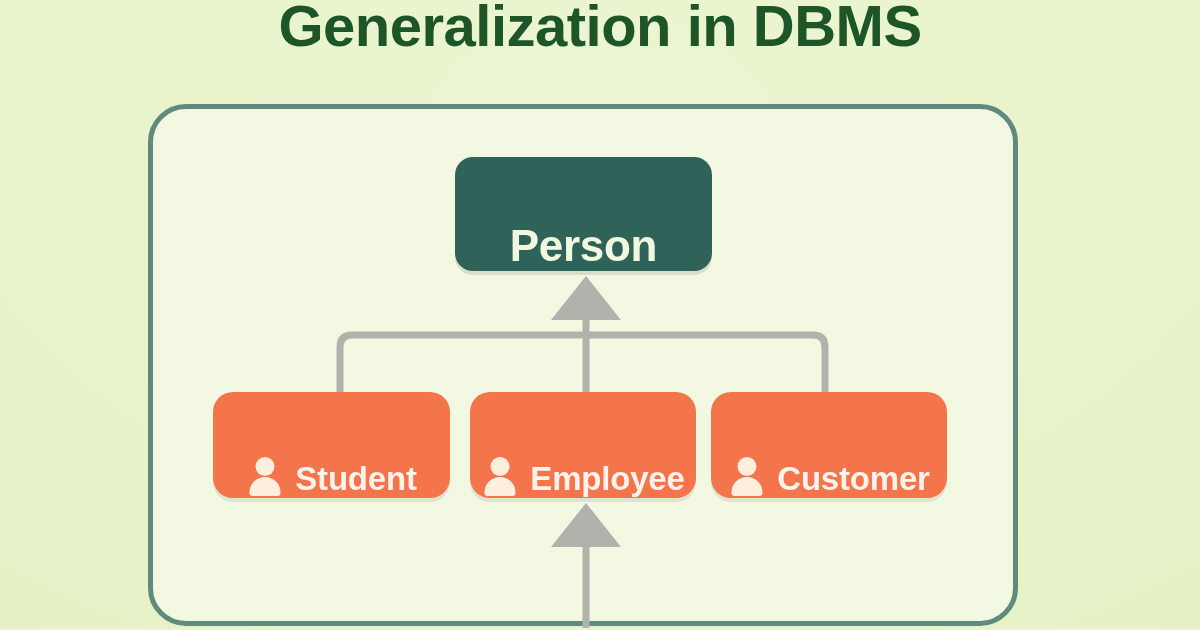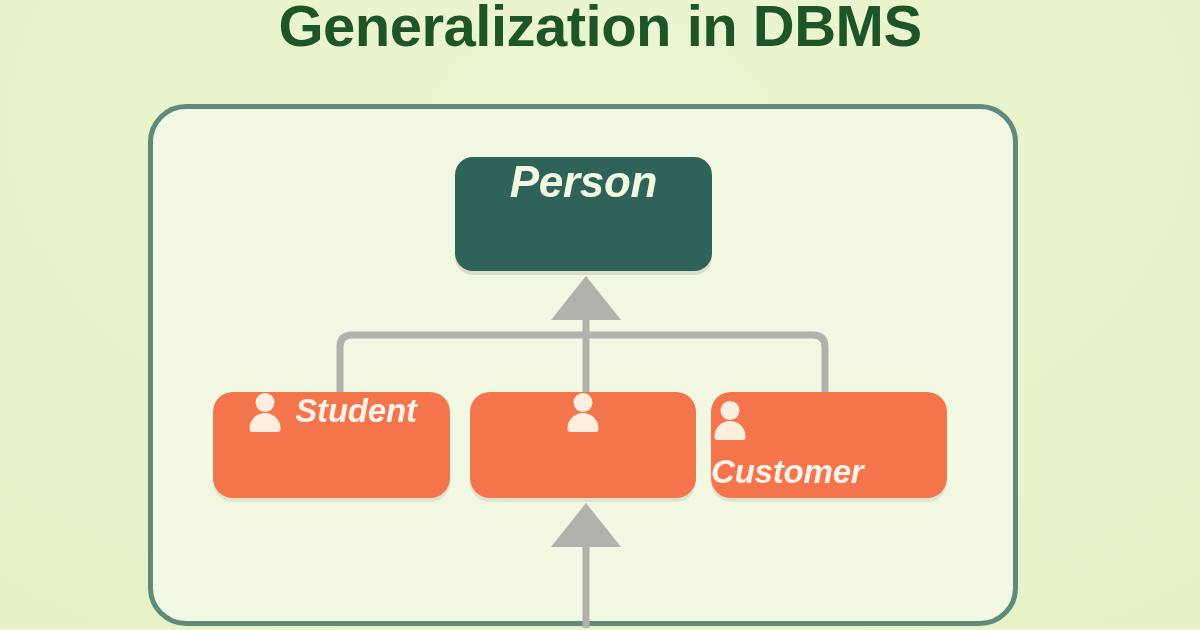--- a/index.html
+++ b/index.html
@@ -67,25 +67,24 @@
   
   #diagram {
     position: absolute;
     inset: 0;
   }
 
   .node {
     position: absolute;
     box-sizing: border-box;
     display: flex;
-    align-items: flex-start;
+    align-items: flex-end;
     justify-content: center;
     border-radius: 16px;
     z-index: 4;
-    font-style: italic;
   }
 
   
   #node-person {
     left: 455px;
     top: 157px;
     width: 257px;
     height: 114px;
     background: #2f6259;
     border-radius: 18px;
@@ -111,21 +110,21 @@
   .node-child .node-label {
     font-size: 33px;
     font-weight: 600;
     color: #fdf3ea;
     letter-spacing: -0.2px;
     white-space: nowrap;
   }
 
   #node-student  { left: 213px; width: 237px; }
   #node-employee { left: 470px; width: 226px; }
-  #node-customer { left: 711px; width: 236px; flex-direction: column; }
+  #node-customer { left: 711px; width: 236px; }
 
   
   .person-icon {
     width: 38px;
     height: 42px;
     position: relative;
     flex: 0 0 auto;
   }
   .person-icon .head {
     position: absolute;
@@ -197,20 +196,21 @@
           <span class="body"></span>
       </span>
       <span class="node-label">Student</span>
     </div>
 
     <div class="node node-child" id="node-employee">
       <span class="person-icon">
         <span class="head"></span>
           <span class="body"></span>
       </span>
+      <span class="node-label">Employee</span>
     </div>
 
     <div class="node node-child" id="node-customer">
       <span class="person-icon">
         <span class="head"></span>
           <span class="body"></span>
       </span>
       <span class="node-label">Customer</span>
     </div>
 

